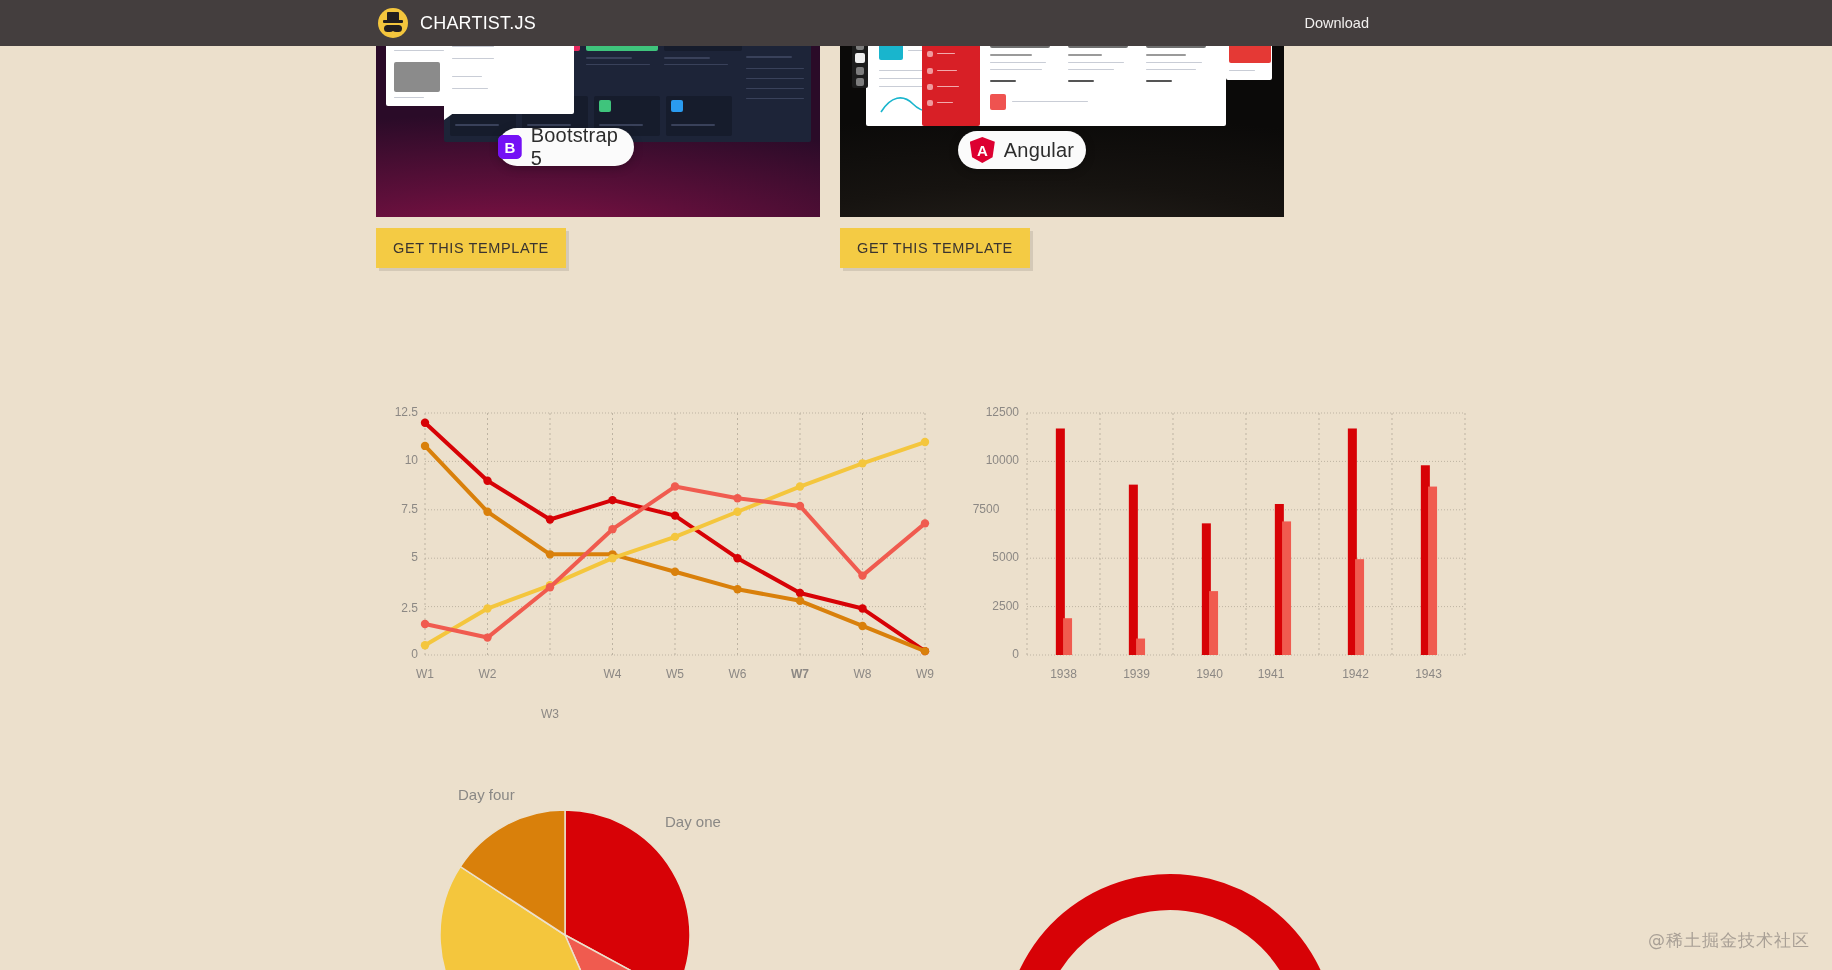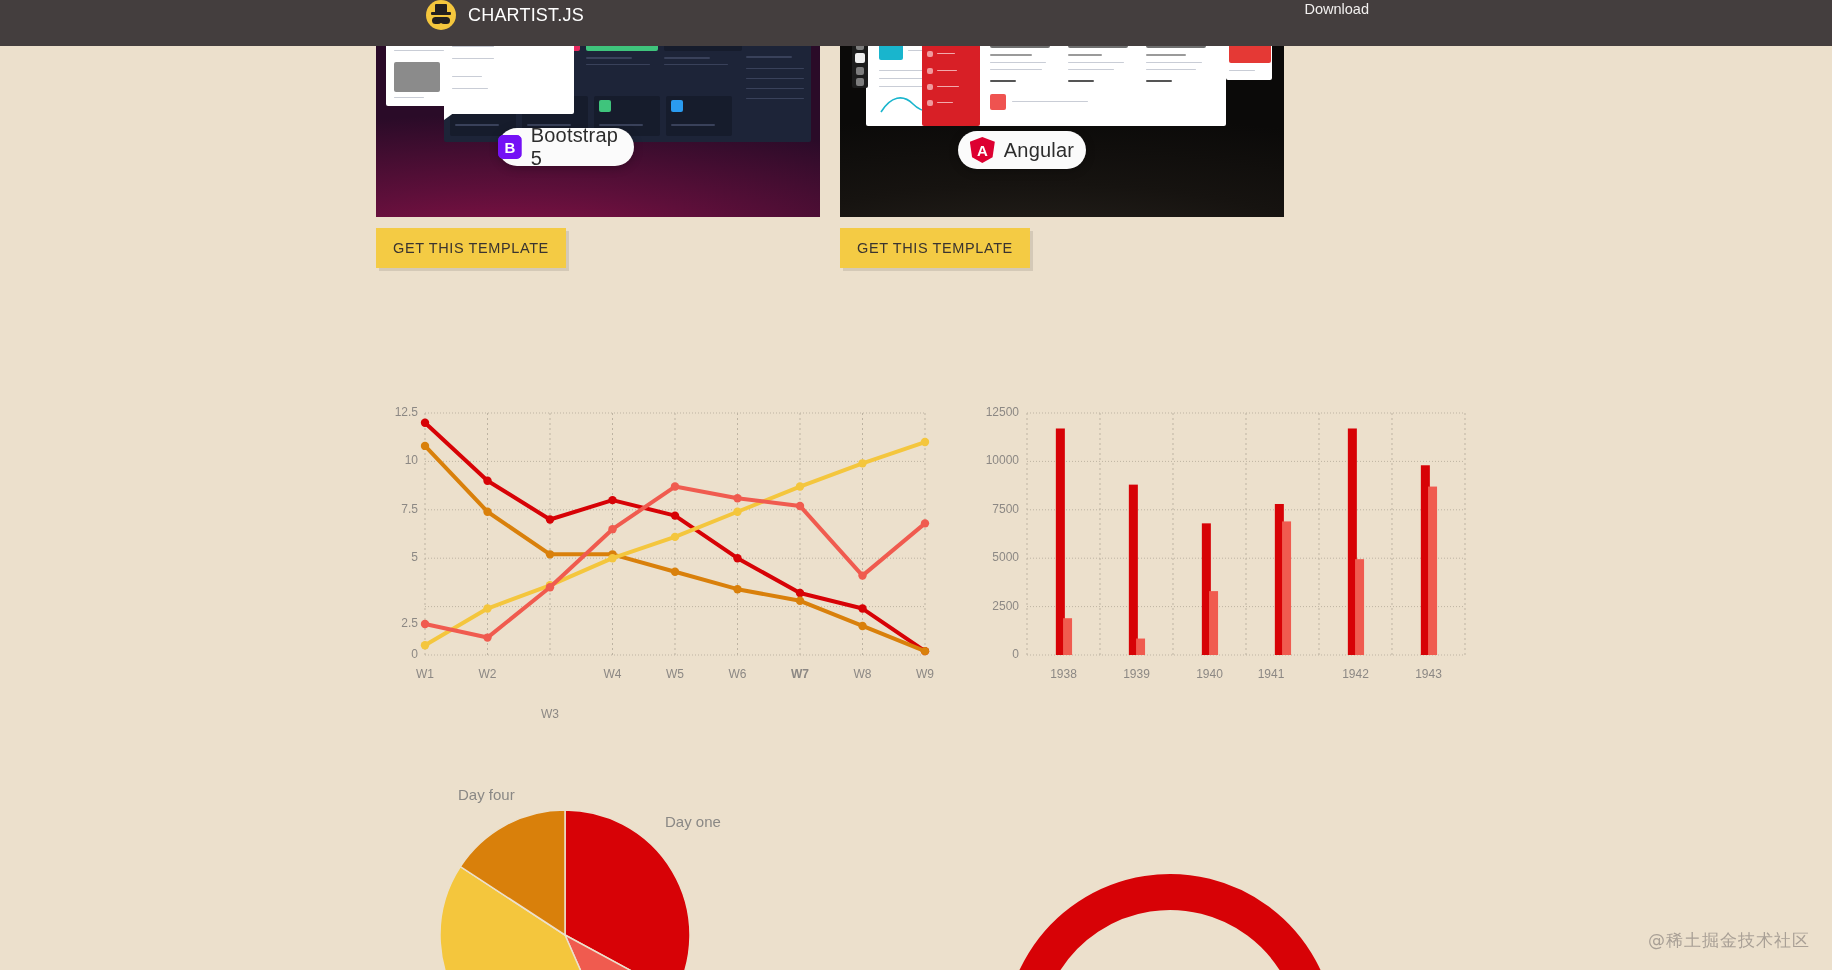--- a/index.html
+++ b/index.html
@@ -8,23 +8,22 @@
     width: 1832px; height: 970px;
     overflow: hidden;
     background: #ece0cc;
     font-family: "Liberation Sans", sans-serif;
   }
   #page { position: relative; width: 1832px; height: 970px; background: #ece0cc; }
 
   
   .navbar {
     position: absolute; top: 0; left: 0; width: 1832px; height: 46px;
-    background: #443e3e; display: flex; align-items: flex-start;
+    background: #443e3e; display: flex; align-items: center;
     z-index: 50;
-    padding-left: 48px;
   }
   .nav-brand-wrap { display: flex; align-items: center; margin-left: 378px; }
   .logo {
     width: 30px; height: 30px; border-radius: 50%;
     background: #f4c63d; position: relative; flex: 0 0 auto;
     overflow: hidden;
   }
   .logo .hat-brim { position: absolute; left: 5px; top: 12px; width: 20px; height: 2.5px; background: #231f1f; border-radius: 1px; }
   .logo .hat-top { position: absolute; left: 9px; top: 4px; width: 12px; height: 9px; background: #231f1f; border-radius: 1px 1px 0 0; }
   .logo .stache-l { position: absolute; left: 6px; top: 17px; width: 10px; height: 7px; background: #231f1f; border-radius: 6px 2px 7px 6px; }
@@ -342,21 +341,21 @@
         <circle cx="170" cy="182.24" r="4.2" fill="#f05b4f"></circle>
         <circle cx="232.5" cy="124.16" r="4.2" fill="#f05b4f"></circle>
         <circle cx="295" cy="81.56800000000001" r="4.2" fill="#f05b4f"></circle>
         <circle cx="357.5" cy="93.184" r="4.2" fill="#f05b4f"></circle>
         <circle cx="420" cy="100.928" r="4.2" fill="#f05b4f"></circle>
         <circle cx="482.5" cy="170.62400000000002" r="4.2" fill="#f05b4f"></circle>
         <circle cx="545" cy="118.352" r="4.2" fill="#f05b4f"></circle>
       </svg>
     <div id="line-y-labels">
         <div class="axis-label y-lab" style="left: -8px; top: 242px; width: 46px;">0</div>
-        <div class="axis-label y-lab" style="left: -8px; top: 211px; width: 46px;">2.5</div>
+        <div class="axis-label y-lab" style="left: -8px; top: 196px; width: 46px;">2.5</div>
         <div class="axis-label y-lab" style="left: -8px; top: 145.2px; width: 46px;">5</div>
         <div class="axis-label y-lab" style="left: -8px; top: 96.8px; width: 46px;">7.5</div>
         <div class="axis-label y-lab" style="left: -8px; top: 48.4px; width: 46px;">10</div>
         <div class="axis-label y-lab" style="left: -8px; top: 0px; width: 46px;">12.5</div>
       </div>
     <div id="line-x-labels">
         <div class="axis-label x-lab" style="left: 20px; top: 262px; width: 50px;">W1</div>
         <div class="axis-label x-lab" style="left: 82.5px; top: 262px; width: 50px;">W2</div>
         <div class="axis-label x-lab" style="left: 145px; top: 262px; width: 50px; margin-top: 40px;">W3</div>
         <div class="axis-label x-lab" style="left: 207.5px; top: 262px; width: 50px;">W4</div>
@@ -393,21 +392,21 @@
         <rect x="171.05" y="233.544" width="9" height="16.45599999999999" fill="#f05b4f"></rect>
         <rect x="244.05" y="186.112" width="9" height="63.888000000000005" fill="#f05b4f"></rect>
         <rect x="317.05" y="116.416" width="9" height="133.584" fill="#f05b4f"></rect>
         <rect x="390.05" y="154.168" width="9" height="95.832" fill="#f05b4f"></rect>
         <rect x="463.05" y="81.56800000000001" width="9" height="168.432" fill="#f05b4f"></rect>
       </svg>
     <div id="bar-y-labels">
         <div class="axis-label y-lab" style="left: -12px; top: 242px; width: 66px;">0</div>
         <div class="axis-label y-lab" style="left: -12px; top: 193.6px; width: 66px;">2500</div>
         <div class="axis-label y-lab" style="left: -12px; top: 145.2px; width: 66px;">5000</div>
-        <div class="axis-label y-lab" style="left: -12px; top: 96.8px; width: 66px;">7500</div>
+        <div class="axis-label y-lab" style="left: -12px; top: 96.8px; width: 66px; text-align: center;">7500</div>
         <div class="axis-label y-lab" style="left: -12px; top: 48.4px; width: 66px;">10000</div>
         <div class="axis-label y-lab" style="left: -12px; top: 0px; width: 66px;">12500</div>
       </div>
     <div id="bar-x-labels">
         <div class="axis-label x-lab" style="left: 68.5px; top: 262px; width: 60px;">1938</div>
         <div class="axis-label x-lab" style="left: 141.5px; top: 262px; width: 60px;">1939</div>
         <div class="axis-label x-lab" style="left: 214.5px; top: 262px; width: 60px;">1940</div>
         <div class="axis-label x-lab" style="left: 276px; top: 262px; width: 60px;">1941</div>
         <div class="axis-label x-lab" style="left: 360.5px; top: 262px; width: 60px;">1942</div>
         <div class="axis-label x-lab" style="left: 433.5px; top: 262px; width: 60px;">1943</div>

